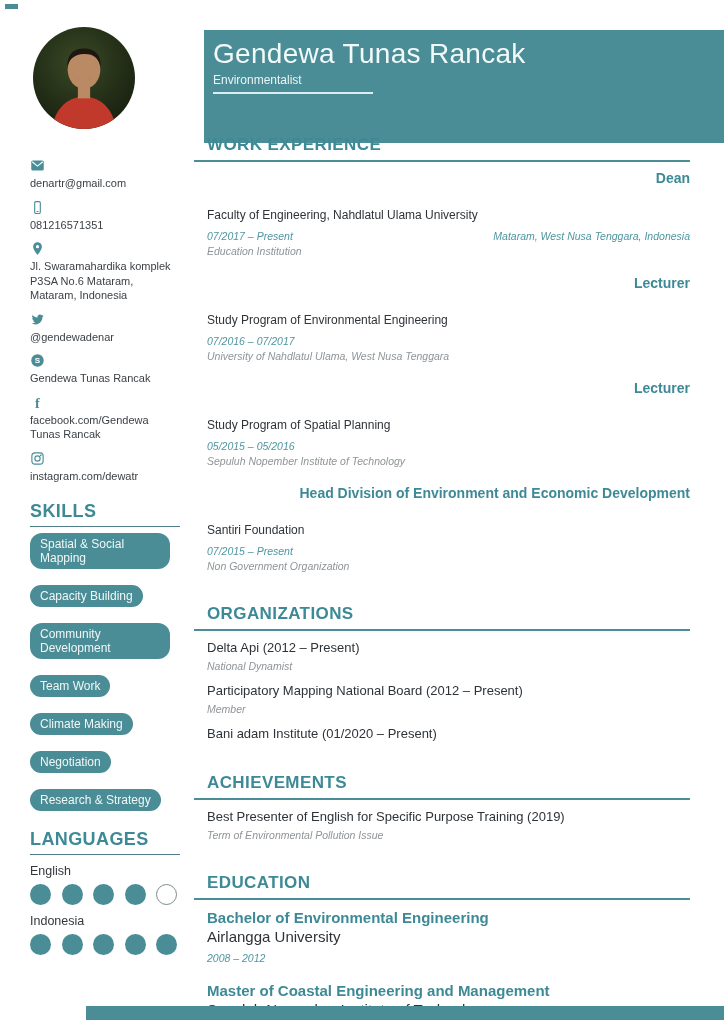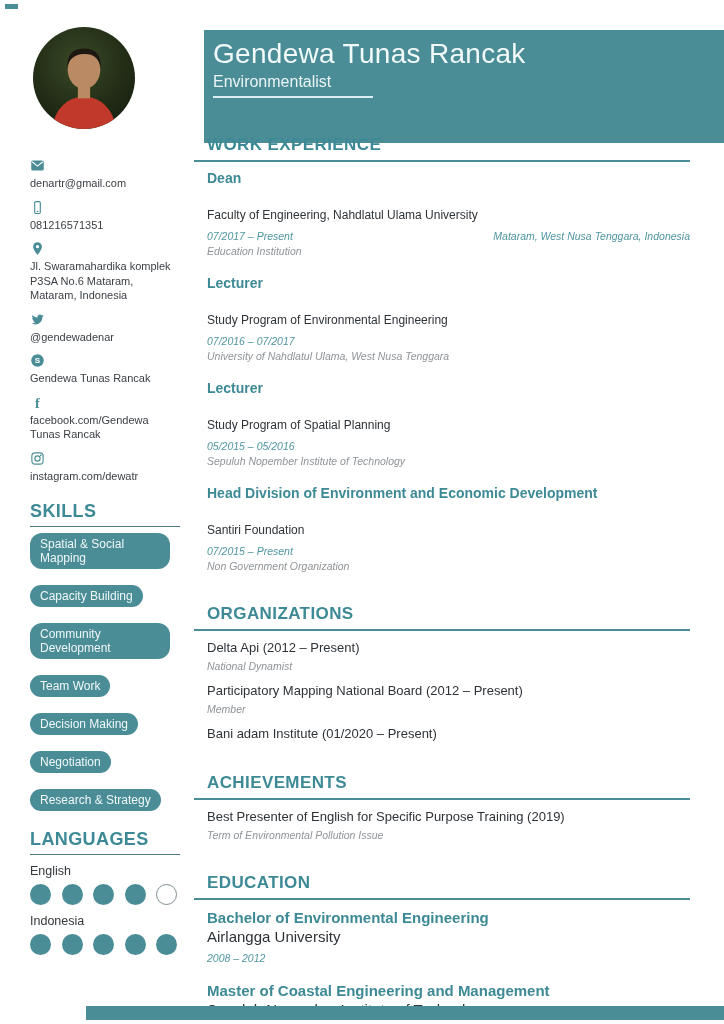--- a/index.html
+++ b/index.html
@@ -20,21 +20,21 @@
     overflow:hidden;background:radial-gradient(circle at 45% 35%,#3a4a26 0%,#222c16 55%,#12180c 100%);
   }
   .photo svg{display:block;width:100%;height:100%;}
 
   
   .band{
     position:absolute;left:204px;right:0;top:30px;height:113px;background:#4a8d97;color:#eef6f6;
     padding:8px 30px 0 9px;box-sizing:border-box;
   }
   .band h1{margin:0;font-size:28px;font-weight:400;letter-spacing:.3px;line-height:32px;color:#f2f9f9;}
-  .band .role{font-size:16px;margin-top:3px;color:#eaf4f4;}
+  .band .role{font-size:12px;margin-top:3px;color:#eaf4f4;}
   .band-rule{width:160px;height:2px;background:#dceef0;margin-top:5px;}
   .band .summary{margin:8px 0 0 0;font-size:11.5px;line-height:1.45;color:#e3f0f1;max-width:470px;}
 
   
   .sidebar{position:absolute;left:30px;top:152px;width:150px;}
   .c-entry{margin:6px 0 9px 0;}
   .c-icon{display:block;width:15px;height:15px;color:#4a8d97;margin-bottom:3px;}
   .c-icon svg{width:15px;height:15px;display:block;}
   .c-text{font-size:11px;line-height:14.5px;color:#3a3f44;}
   .side-h2{
@@ -58,21 +58,21 @@
   .sec{margin:0;}
   .sec + .sec{margin-top:30px;}
   .sec h2{
     margin:0 0 0 -13px;padding:0 0 4px 13px;font-size:17px;font-weight:700;color:#3d8a96;
     letter-spacing:.4px;border-bottom:2px solid #4a8d97;line-height:22px;
   }
   .sec-body{margin-top:8px;}
 
   .job{margin-bottom:17px;}
   .job:last-child{margin-bottom:0;}
-  .job-title{font-size:14px;font-weight:700;color:#3d8a96;line-height:17px;}
+  .job-title{font-size:14px;font-weight:700;color:#3d8a96;line-height:17px;text-align:right;}
   .job-org{font-size:12px;color:#2e3338;line-height:20px;margin-top:18px;}
   .meta-row{display:flex;justify-content:space-between;margin-top:5px;}
   .dates{font-size:10.5px;font-style:italic;color:#4f96a0;line-height:13px;}
   .loc{font-size:10.5px;font-style:italic;color:#4f96a0;line-height:13px;text-align:right;}
   .note{font-size:10.5px;font-style:italic;color:#8f9498;line-height:13px;margin-top:2px;}
 
   .org-item{margin-bottom:9px;}
   .org-name{font-size:13px;color:#2e3338;line-height:17px;}
   .org-role{font-size:10.5px;font-style:italic;color:#8f9498;line-height:13px;margin-top:4px;}
 
@@ -174,21 +174,21 @@
       </span>
       <div class="c-text">instagram.com/dewatr</div>
     </div>
 
     <h2 class="side-h2">SKILLS</h2>
     <div class="pills">
       <span class="pill">Spatial &amp; Social Mapping</span>
       <span class="pill">Capacity Building</span>
       <span class="pill">Community Development</span>
       <span class="pill">Team Work</span>
-      <span class="pill">Decision Making</span>
+      <span class="pill">Climate Making</span>
       <span class="pill">Negotiation</span>
       <span class="pill">Research &amp; Strategy</span>
     </div>
 
     <h2 class="side-h2">LANGUAGES</h2>
     <div class="lang">
       <div class="lang-name">English</div>
       <div class="lang-dots">
           <span class="dot filled"></span>
           <span class="dot filled"></span>

